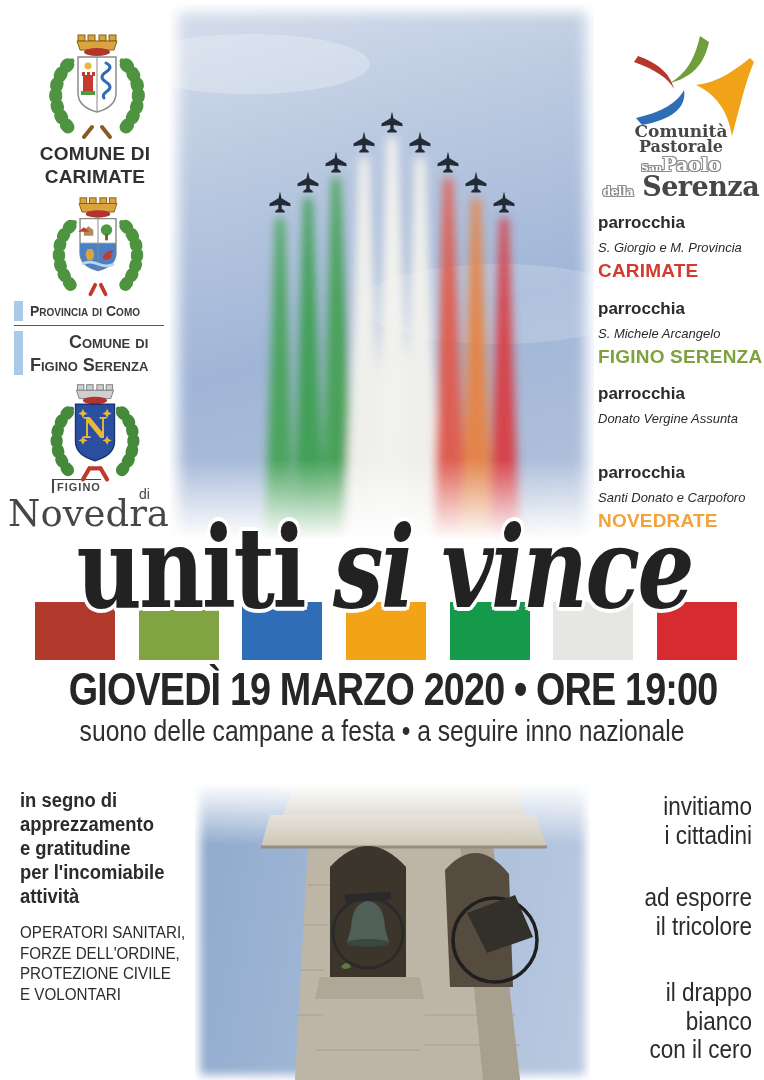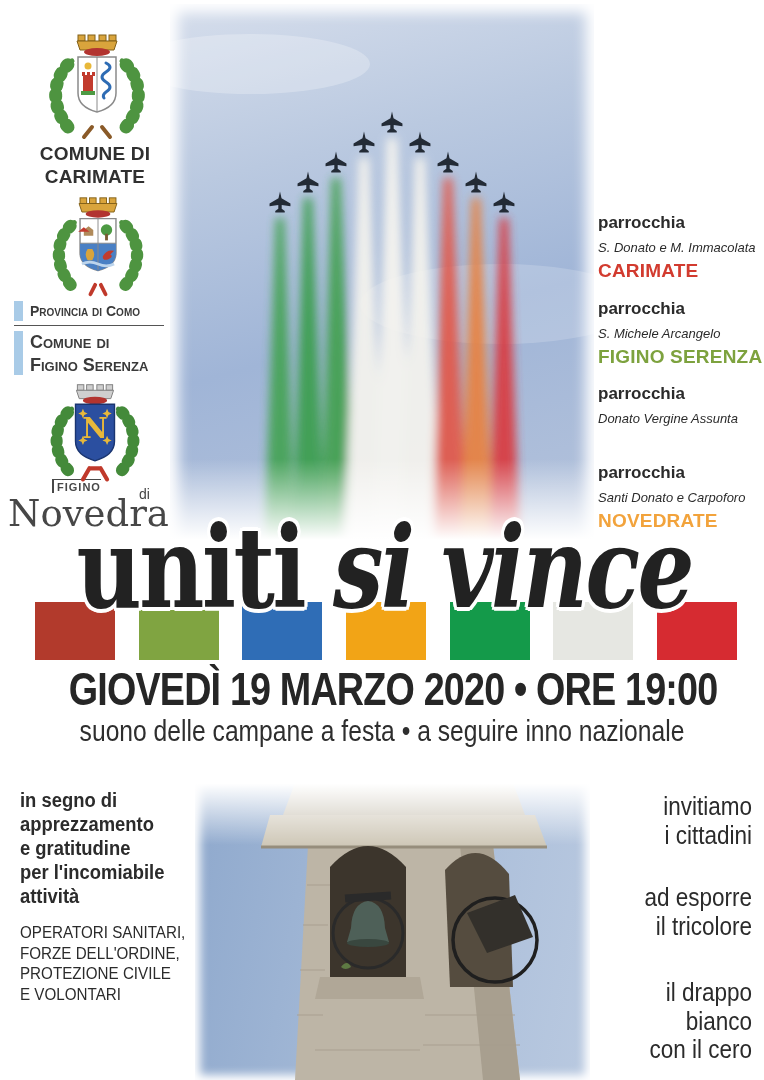--- a/index.html
+++ b/index.html
@@ -34,21 +34,21 @@
     content:"";position:absolute;left:0;right:0;top:0;height:70px;
     background:linear-gradient(to top,rgba(255,255,255,0),#ffffff 88%);
   }
 
   
   .crest{z-index:2;}
   .carimate-label{
     left:5px;top:143px;width:180px;text-align:center;
     font-size:19px;font-weight:bold;line-height:1.2;color:#303030;letter-spacing:.2px;
   }
-  .figino-text{left:14px;top:301px;width:168px;color:#3a3a3a;}
+  .figino-text{left:14px;top:301px;width:168px;color:#3a3a3a;text-align:right;}
   .fig-row1{display:flex;align-items:center;font-variant:small-caps;font-size:14px;font-weight:bold;}
   .fig-rule{border-top:1.5px solid #555;margin:4px 0 5px 0;width:150px;}
   .fig-row2{display:flex;align-items:flex-start;font-variant:small-caps;font-size:18px;font-weight:bold;line-height:1.25;}
   .bluebar{display:inline-block;width:9px;background:#a9cbe7;margin-right:7px;flex:none;}
   .bluebar.small{height:20px;}
   .bluebar.tall{height:44px;}
   .novedrate-logotype{left:8px;top:478px;width:182px;height:54px;color:#474747;}
   .nov-name{position:absolute;left:0;bottom:0;font-family:"DejaVu Serif",serif;font-size:37px;line-height:1;}
   .nov-comune{position:absolute;left:44px;top:1px;font-size:11px;letter-spacing:1px;font-weight:bold;
     border-left:2px solid #474747;border-top:1px solid #474747;padding:1px 0 0 3px;}
@@ -228,24 +228,39 @@
       <path transform="translate(68,64)" d="M0,-5 L1.5,-1.5 L5,0 L1.5,1.5 L0,5 L-1.5,1.5 L-5,0 L-1.5,-1.5 Z"></path>
     </g>
     <text x="55" y="61" text-anchor="middle" font-family="DejaVu Serif,serif" font-size="30" font-weight="bold" fill="#e8b83a">N</text>
   </svg>
   <div class="abs novedrate-logotype">
     <span class="nov-comune">FIGINO</span>
     <span class="nov-di">di</span>
     <span class="nov-name">Novedrate</span>
   </div>
 
+  <div class="abs community-logo">
+    <svg style="position:absolute;left:16px;top:6px" width="144" height="112" viewBox="0 0 144 112">
+      <path d="M86,2 C80,28 71,40 56,49 C76,44 90,32 95,8 Z" fill="#6f9e3b"></path>
+      <path d="M20,28 C42,36 54,44 60,55 C56,40 46,30 24,22 Z" fill="#b5372c"></path>
+      <path d="M22,84 C48,78 63,69 70,56 C73,73 58,86 28,91 Z" fill="#2f6db6"></path>
+      <path d="M136,24 C114,42 99,49 82,51 C101,60 114,76 118,102 C126,72 132,46 140,28 Z" fill="#f0a316"></path>
+    </svg>
+    <div class="logo-text">
+      <span class="lt1">Comunità</span>
+      <span class="lt2"><span>Pastorale</span>
+        <span class="outline lt-san">San</span><span class="outline lt-paolo">Paolo</span></span>
+      <span class="lt3"><span class="outline lt-della">della</span>
+        <span>Serenza</span></span>
+    </div>
+  </div>
 
   <div class="abs parish" style="top:213px">
     <span class="parish-label">parrocchia</span>
-    <span class="parish-name">S. Donato e M. Immacolata</span>
+    <span class="parish-name">S. Giorgio e M. Provincia</span>
     <span class="parish-town" style="color: rgb(210, 59, 47);">CARIMATE</span>
   </div>
   <div class="abs parish" style="top:299px">
     <span class="parish-label">parrocchia</span>
     <span class="parish-name">S. Michele Arcangelo</span>
     <span class="parish-town" style="color: rgb(125, 162, 62);">FIGINO SERENZA</span>
   </div>
   <div class="abs parish" style="top:384px">
     <span class="parish-label">parrocchia</span>
     <span class="parish-name">Donato Vergine Assunta</span>

